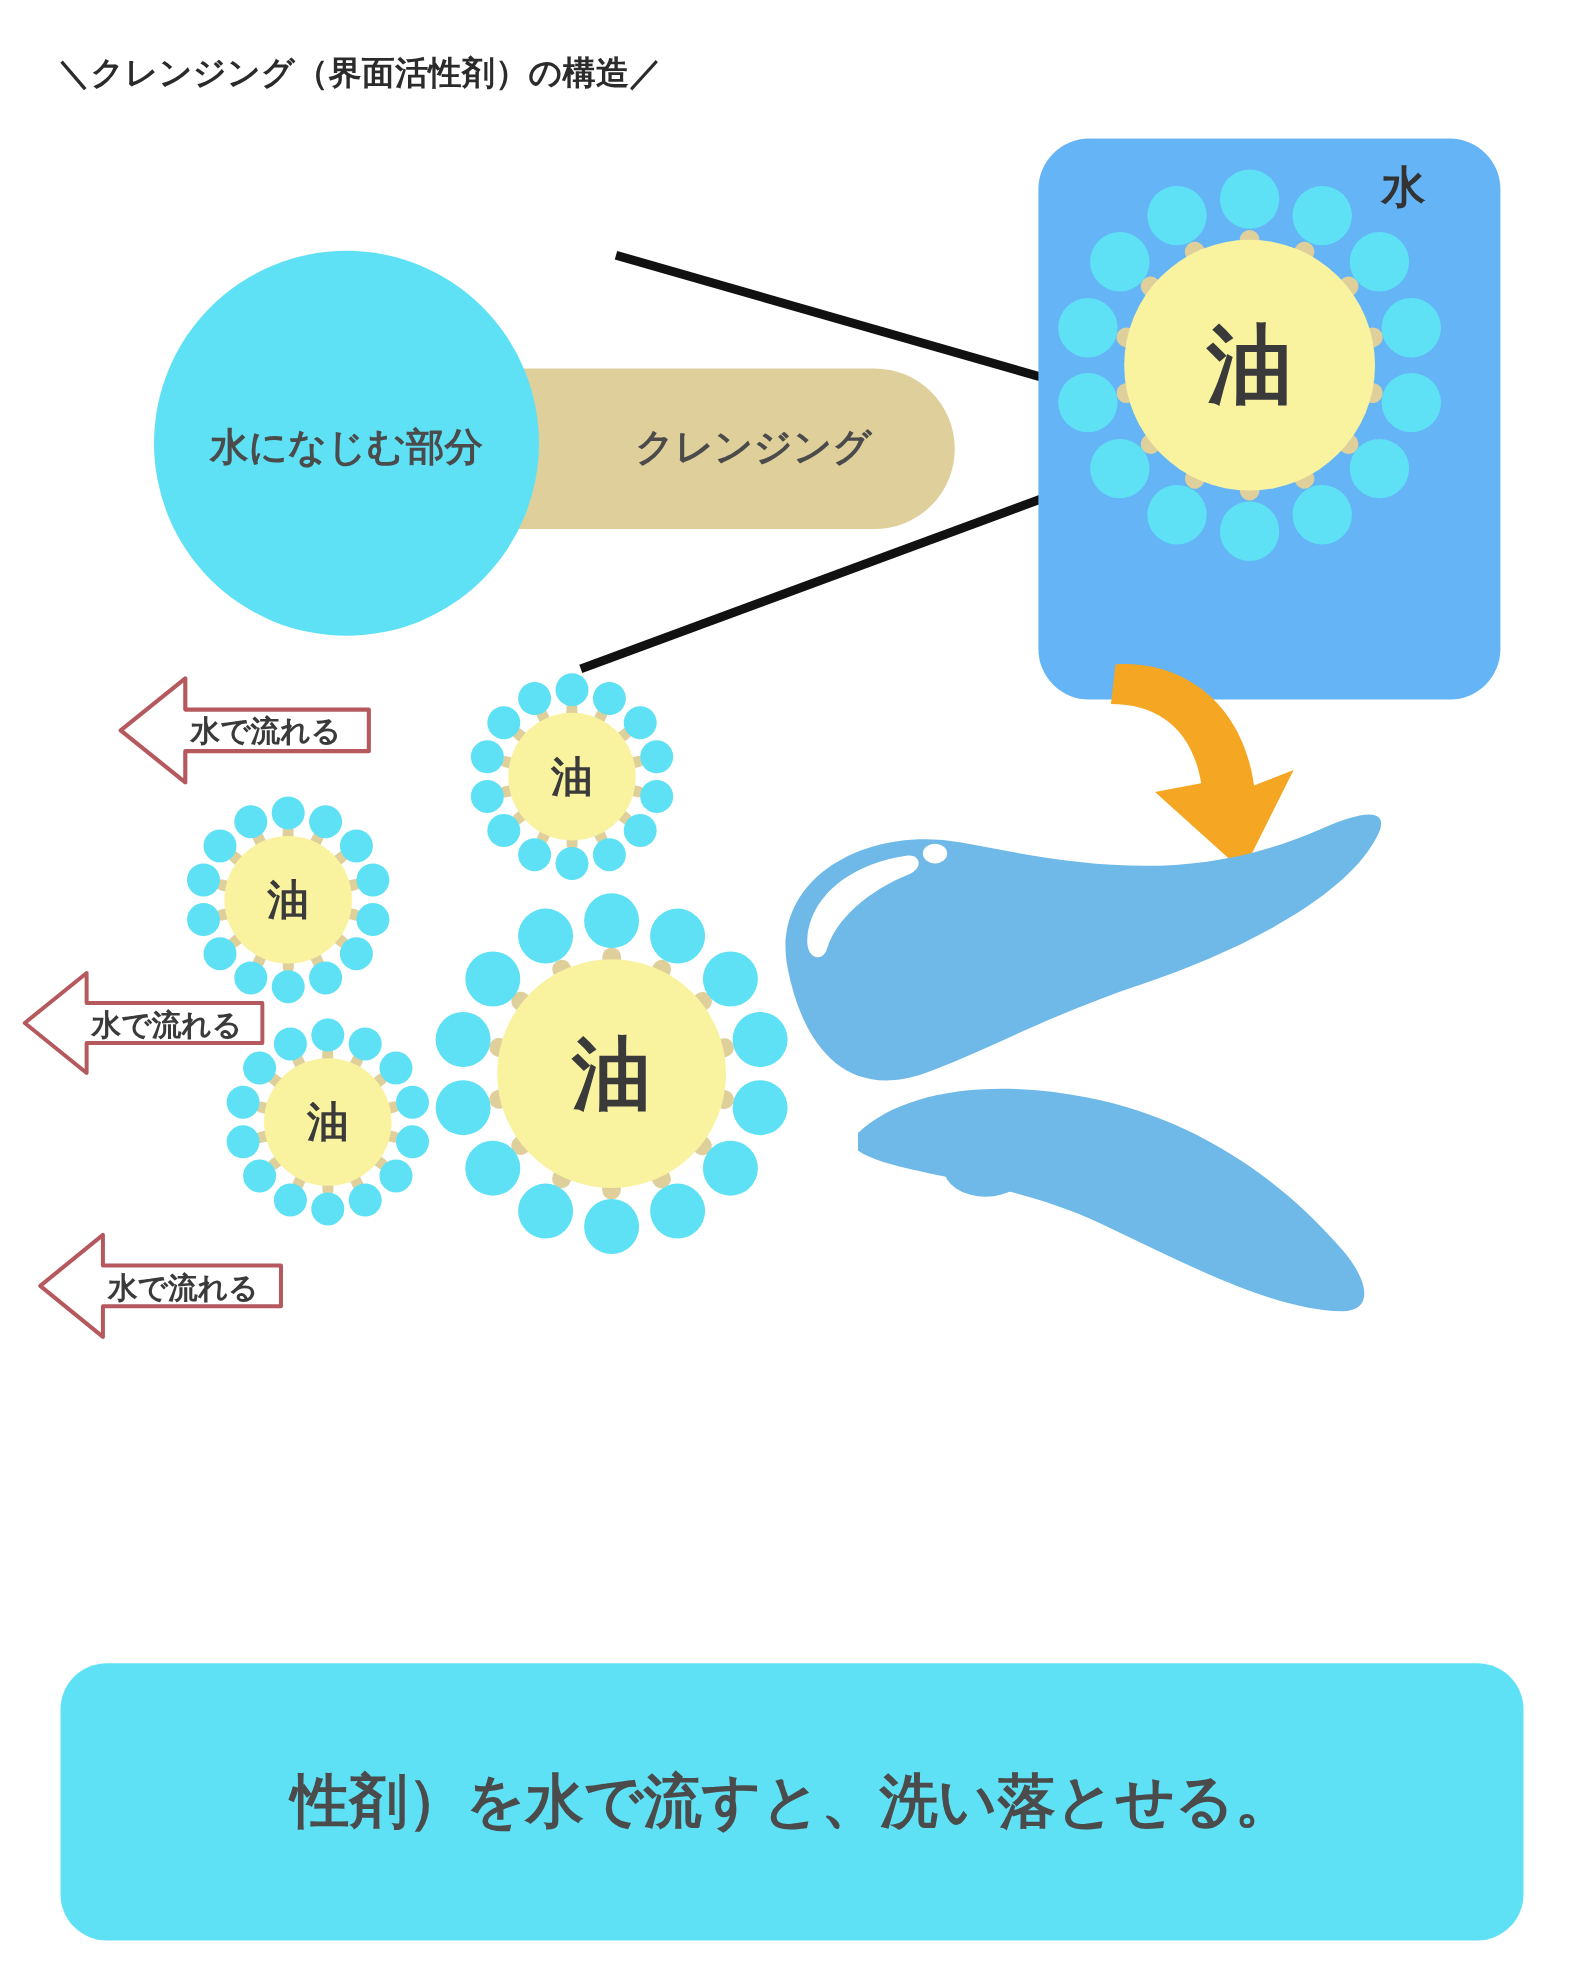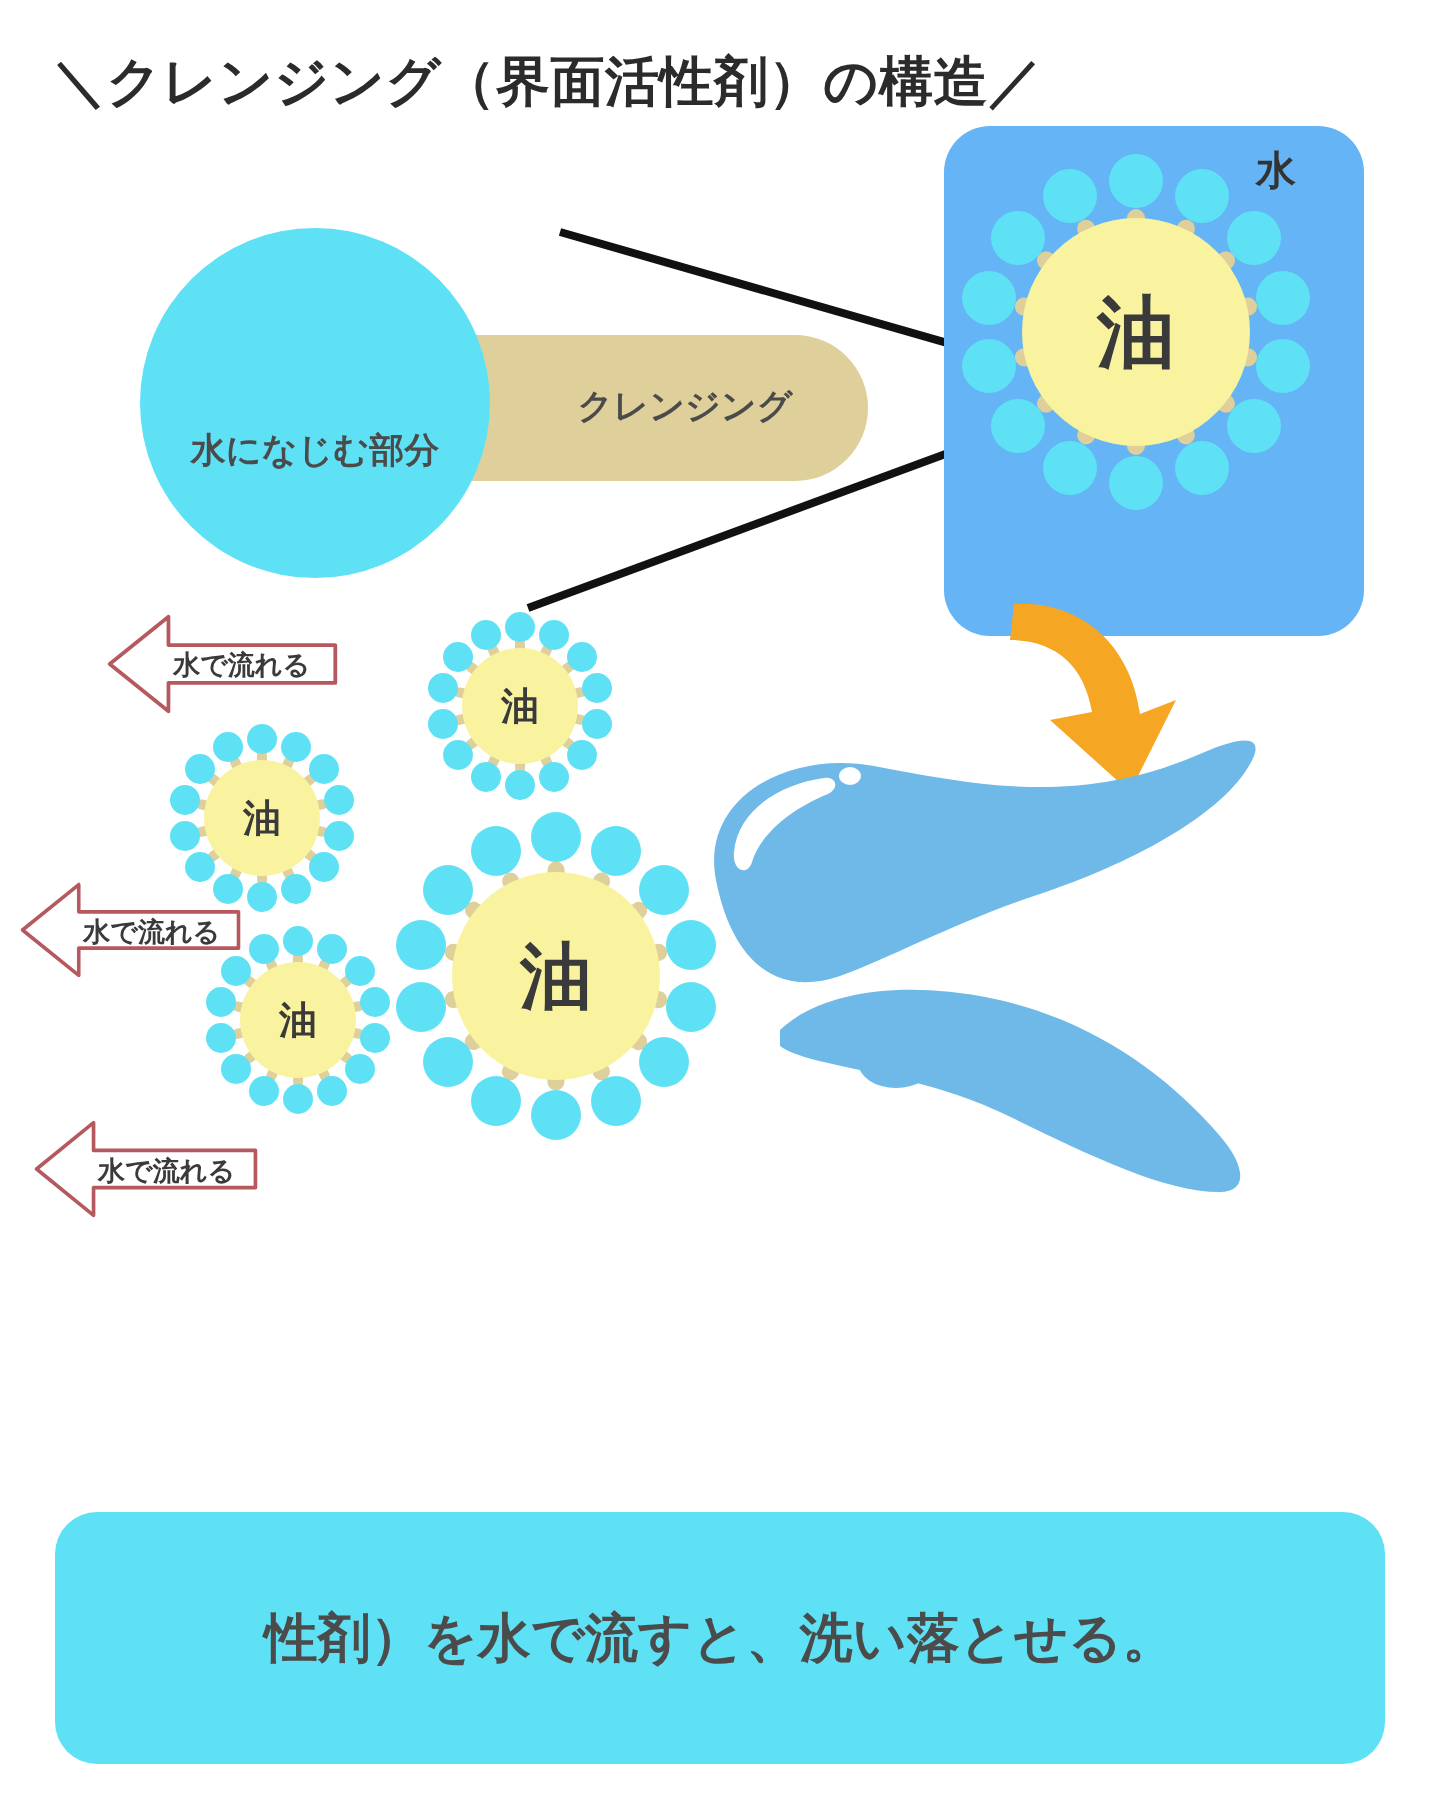--- a/index.html
+++ b/index.html
@@ -15,21 +15,21 @@
 
   
   .heading{
     position:absolute;
     color:#2b2b2b;
     font-weight:bold;
     letter-spacing:0.01em;
     white-space:nowrap;
     font-family:"DejaVu Sans","Liberation Sans",sans-serif;
   }
-  #heading-structure{left:52px;top:46px;font-size:54px;}
+  #heading-structure{left:52px;top:46px;font-size:30px;}
   #heading-emulsion{left:890px;top:46px;font-size:42px;}
 
   
   .tail-bar{
     position:absolute;
     left:350px;top:335px;width:518px;height:146px;
     background:#dfcf9b;
     border-radius:73px;
   }
   .tail-label{
@@ -42,21 +42,20 @@
     position:absolute;
     left:140px;top:228px;width:350px;height:350px;
     background:#5fe1f5;
     border-radius:50%;
   }
   .head-label{
     position:absolute;left:145px;top:383px;width:340px;
     text-align:center;
     font-size:35px;color:#4b4b4b;font-weight:bold;
     font-family:"DejaVu Sans","Liberation Sans",sans-serif;
-    margin-top:44px;
   }
 
   
   .pointer-lines{position:absolute;left:0;top:0;width:1440px;height:1800px;pointer-events:none;}
 
   
   .emulsion-box{
     position:absolute;
     left:944px;top:126px;width:420px;height:510px;
     background:#64b4f6;

